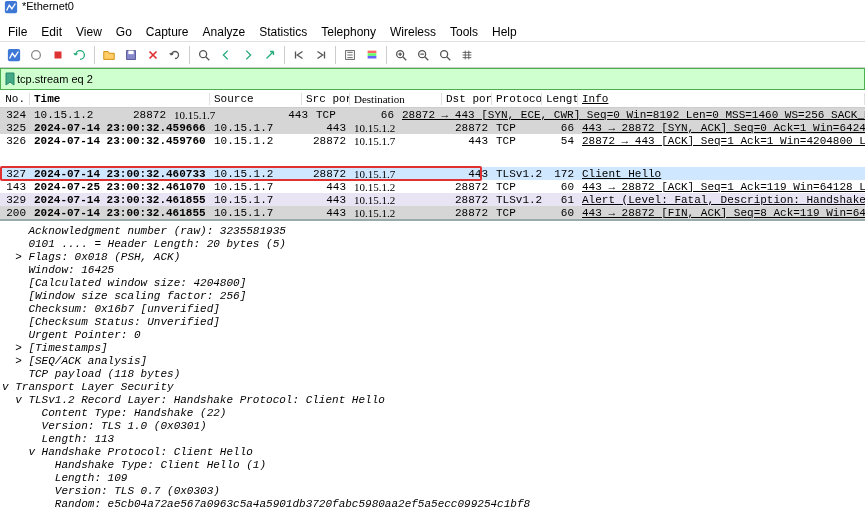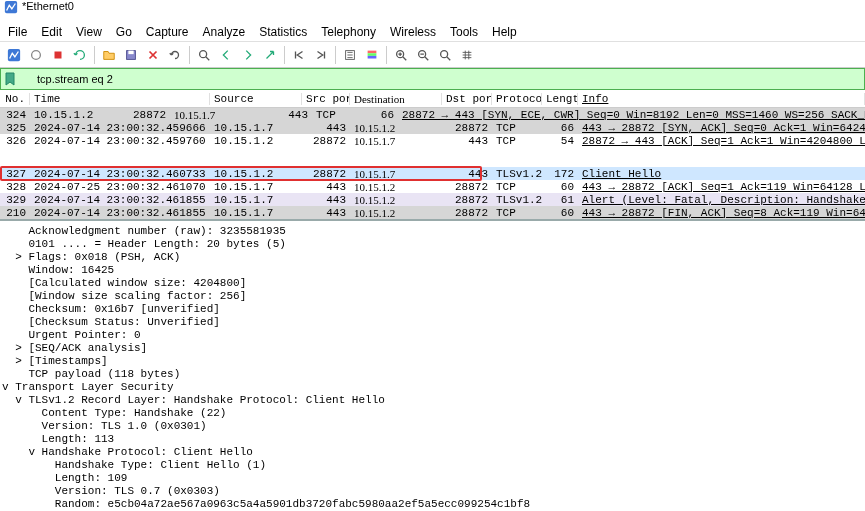--- a/index.html
+++ b/index.html
@@ -10,48 +10,48 @@
   .titlebar .title { font-size: 11px; color: #000; }
 
   .menubar { display: flex; align-items: center; height: 20px; padding: 0 2px; gap: 2px; border-bottom: 1px solid #e0e0e0; font-size: 12px; }
   .menubar .menuitem { padding: 2px 6px; cursor: default; }
 
   .toolbar { display: flex; align-items: center; height: 26px; padding: 2px 4px; gap: 2px; border-bottom: 1px solid #ccc; }
   .toolbar .tbbtn { width: 20px; height: 20px; display: flex; align-items: center; justify-content: center; border: 1px solid transparent; border-radius: 2px; cursor: pointer; }
   .toolbar .tbbtn svg { width: 14px; height: 14px; }
   .toolbar .sep { width: 1px; height: 18px; background: #ccc; margin: 0 2px; }
 
-  .filterbar { display: flex; align-items: center; height: 22px; background: #cfffcf; border: 1px solid #4caf50; padding: 0 2px; gap: 20px; }
+  .filterbar { display: flex; align-items: center; height: 22px; background: #cfffcf; border: 1px solid #4caf50; padding: 0 2px; gap: 0; }
   .filterbar .fb-icon { width: 14px; height: 14px; display: flex; align-items: center; justify-content: center; }
   .filterbar .fb-input { flex: 1; border: none; background: transparent; font-size: 11px; outline: none; }
 
   .packetlist { font-family: Consolas, "Courier New", monospace; font-size: 11px; }
   .packetlist .hdr { display: flex; background: #fff; border-bottom: 1px solid #ccc; height: 18px; align-items: center; }
   .packetlist .hdr .col { padding: 0 4px; border-right: 1px solid #e0e0e0; white-space: nowrap; overflow: hidden; }
   .packetlist .row { display: flex; height: 13px; align-items: center; white-space: nowrap; }
   .packetlist .row .col { padding: 0 4px; overflow: hidden; }
   .c-no   { width: 30px; text-align: right; }
-  .c-time { width: 180px; }
+  .c-time { width: 180px; font-weight: bold; }
   .c-src  { width: 92px; }
   .c-sprt { width: 48px; text-align: right; }
   .c-dst  { width: 92px; font-family: Liberation Serif, serif; }
   .c-dprt { width: 50px; text-align: right; }
   .c-prot { width: 50px; }
   .c-len  { width: 36px; text-align: right; }
   .c-info { flex: 1; text-decoration: underline; }
 
   .bg-gray  { background: #d6d6d6; }
   .bg-sel   { background: #cfe7ff; margin-top: 20px; }
   .bg-white { background: #fff; }
   .bg-lav   { background: #e9e4f4; }
   .hl-partial { position: relative; }
   .hl-partial::after { content: ""; position: absolute; left: 0; top: -1px; bottom: -1px; width: 478px; border: 2px solid #e03030; border-radius: 2px; pointer-events: none; }
 
   .details { font-family: Consolas, "Courier New", monospace; font-size: 11px; padding: 4px 2px; overflow: auto; line-height: 13px; border-top: 2px solid #9aa; }
-  .details .ln { white-space: pre; }
+  .details .ln { white-space: pre; font-style: italic; }
 </style>
 </head>
 <body>
 
 <div class="titlebar">
   <span class="logo">
     <svg viewBox="0 0 16 16">
         <rect x="1" y="1" width="14" height="14" rx="2" fill="#3e78d6"></rect>
         <path d="M3 12 L6 6 L9 10 L13 4" stroke="#fff" stroke-width="1.5" fill="none"></path>
       </svg>
@@ -251,21 +251,21 @@
         <span class="col c-time">2024-07-14 23:00:32.460733</span>
         <span class="col c-src">10.15.1.2</span>
         <span class="col c-sprt">28872</span>
         <span class="col c-dst">10.15.1.7</span>
         <span class="col c-dprt">443</span>
         <span class="col c-prot">TLSv1.2</span>
         <span class="col c-len">172</span>
         <span class="col c-info">Client Hello</span>
       </div>
       <div class="row bg-white">
-        <span class="col c-no">328</span>
+        <span class="col c-no">143</span>
         <span class="col c-time">2024-07-25 23:00:32.461070</span>
         <span class="col c-src">10.15.1.7</span>
         <span class="col c-sprt">443</span>
         <span class="col c-dst">10.15.1.2</span>
         <span class="col c-dprt">28872</span>
         <span class="col c-prot">TCP</span>
         <span class="col c-len">60</span>
         <span class="col c-info">443 → 28872 [ACK] Seq=1 Ack=119 Win=64128 Len=0</span>
       </div>
       <div class="row bg-lav">
@@ -273,21 +273,21 @@
         <span class="col c-time">2024-07-14 23:00:32.461855</span>
         <span class="col c-src">10.15.1.7</span>
         <span class="col c-sprt">443</span>
         <span class="col c-dst">10.15.1.2</span>
         <span class="col c-dprt">28872</span>
         <span class="col c-prot">TLSv1.2</span>
         <span class="col c-len">61</span>
         <span class="col c-info">Alert (Level: Fatal, Description: Handshake Failure)</span>
       </div>
       <div class="row bg-gray">
-        <span class="col c-no">210</span>
+        <span class="col c-no">200</span>
         <span class="col c-time">2024-07-14 23:00:32.461855</span>
         <span class="col c-src">10.15.1.7</span>
         <span class="col c-sprt">443</span>
         <span class="col c-dst">10.15.1.2</span>
         <span class="col c-dprt">28872</span>
         <span class="col c-prot">TCP</span>
         <span class="col c-len">60</span>
         <span class="col c-info">443 → 28872 [FIN, ACK] Seq=8 Ack=119 Win=64128 Len=0</span>
       </div>
     </div>
@@ -296,22 +296,22 @@
 <div class="details">
   <div class="ln">    Acknowledgment number (raw): 3235581935</div>
   <div class="ln">    0101 .... = Header Length: 20 bytes (5)</div>
   <div class="ln">  &gt; Flags: 0x018 (PSH, ACK)</div>
   <div class="ln">    Window: 16425</div>
   <div class="ln">    [Calculated window size: 4204800]</div>
   <div class="ln">    [Window size scaling factor: 256]</div>
   <div class="ln">    Checksum: 0x16b7 [unverified]</div>
   <div class="ln">    [Checksum Status: Unverified]</div>
   <div class="ln">    Urgent Pointer: 0</div>
+  <div class="ln">  &gt; [Timestamps]</div>
   <div class="ln">  &gt; [SEQ/ACK analysis]</div>
-  <div class="ln">  &gt; [Timestamps]</div>
   <div class="ln">    TCP payload (118 bytes)</div>
   <div class="ln">v Transport Layer Security</div>
   <div class="ln">  v TLSv1.2 Record Layer: Handshake Protocol: Client Hello</div>
   <div class="ln">      Content Type: Handshake (22)</div>
   <div class="ln">      Version: TLS 1.0 (0x0301)</div>
   <div class="ln">      Length: 113</div>
   <div class="ln">    v Handshake Protocol: Client Hello</div>
   <div class="ln">        Handshake Type: Client Hello (1)</div>
   <div class="ln">        Length: 109</div>
   <div class="ln">        Version: TLS 0.7 (0x0303)</div>

